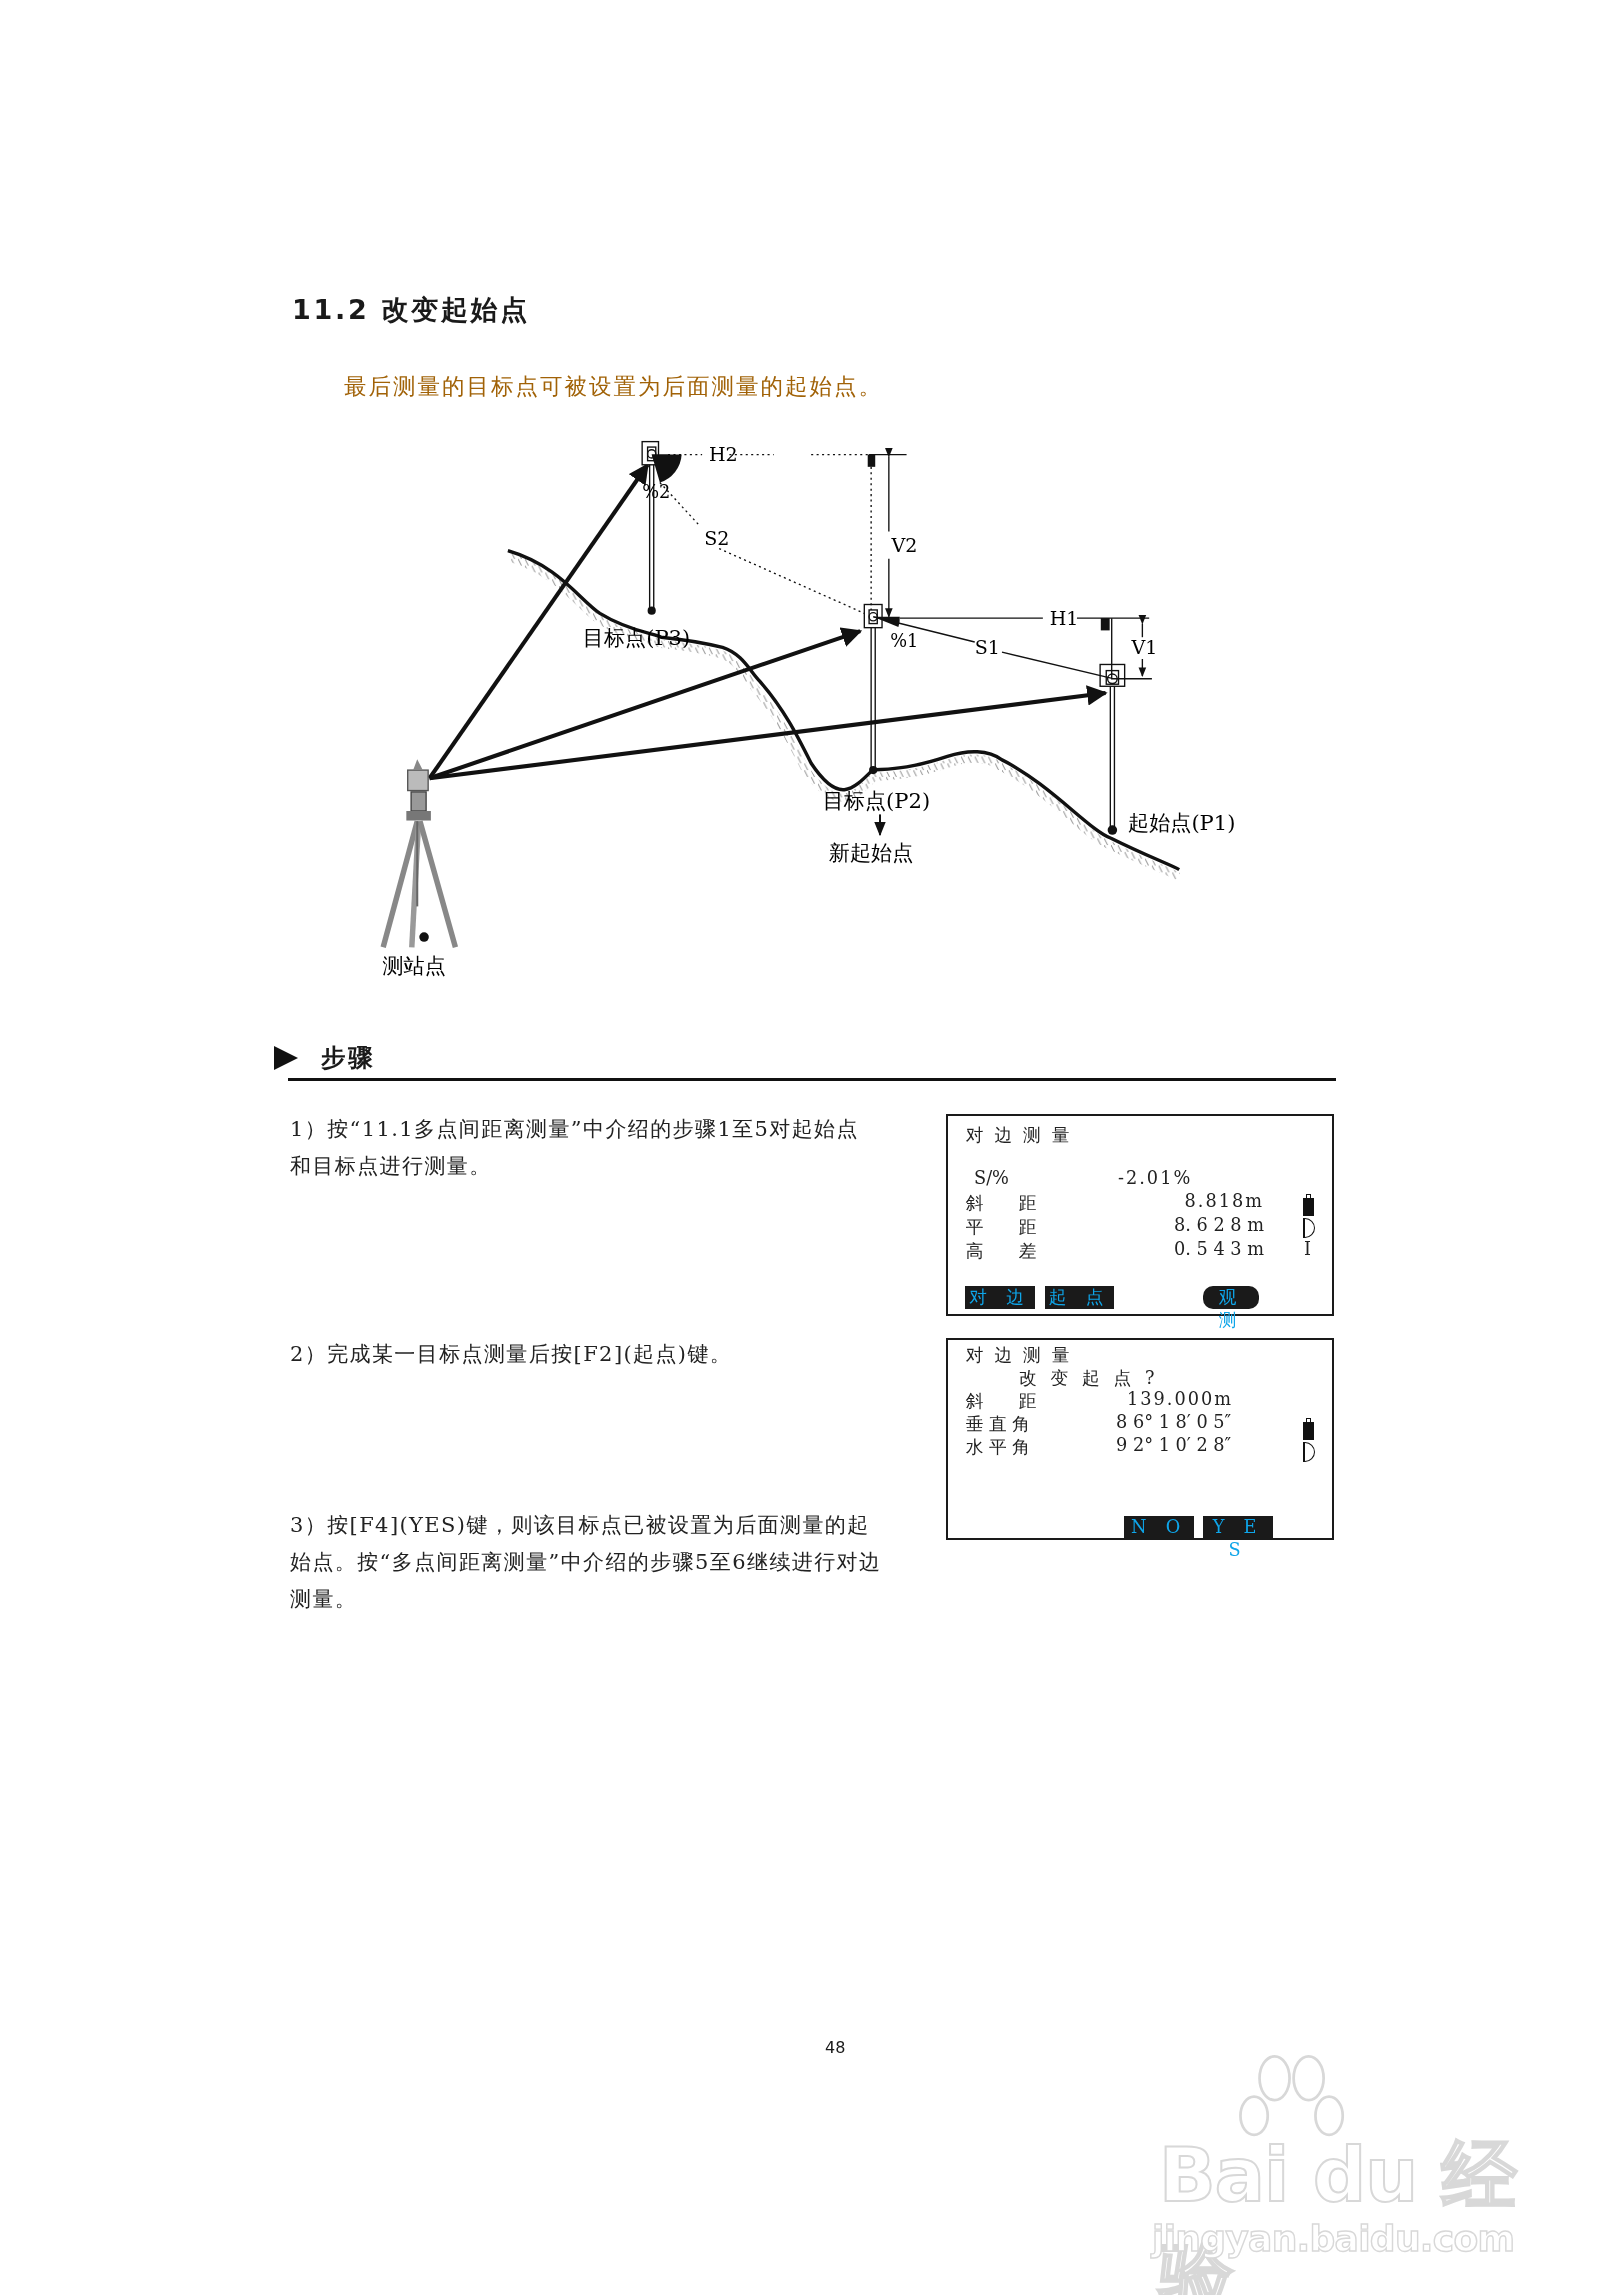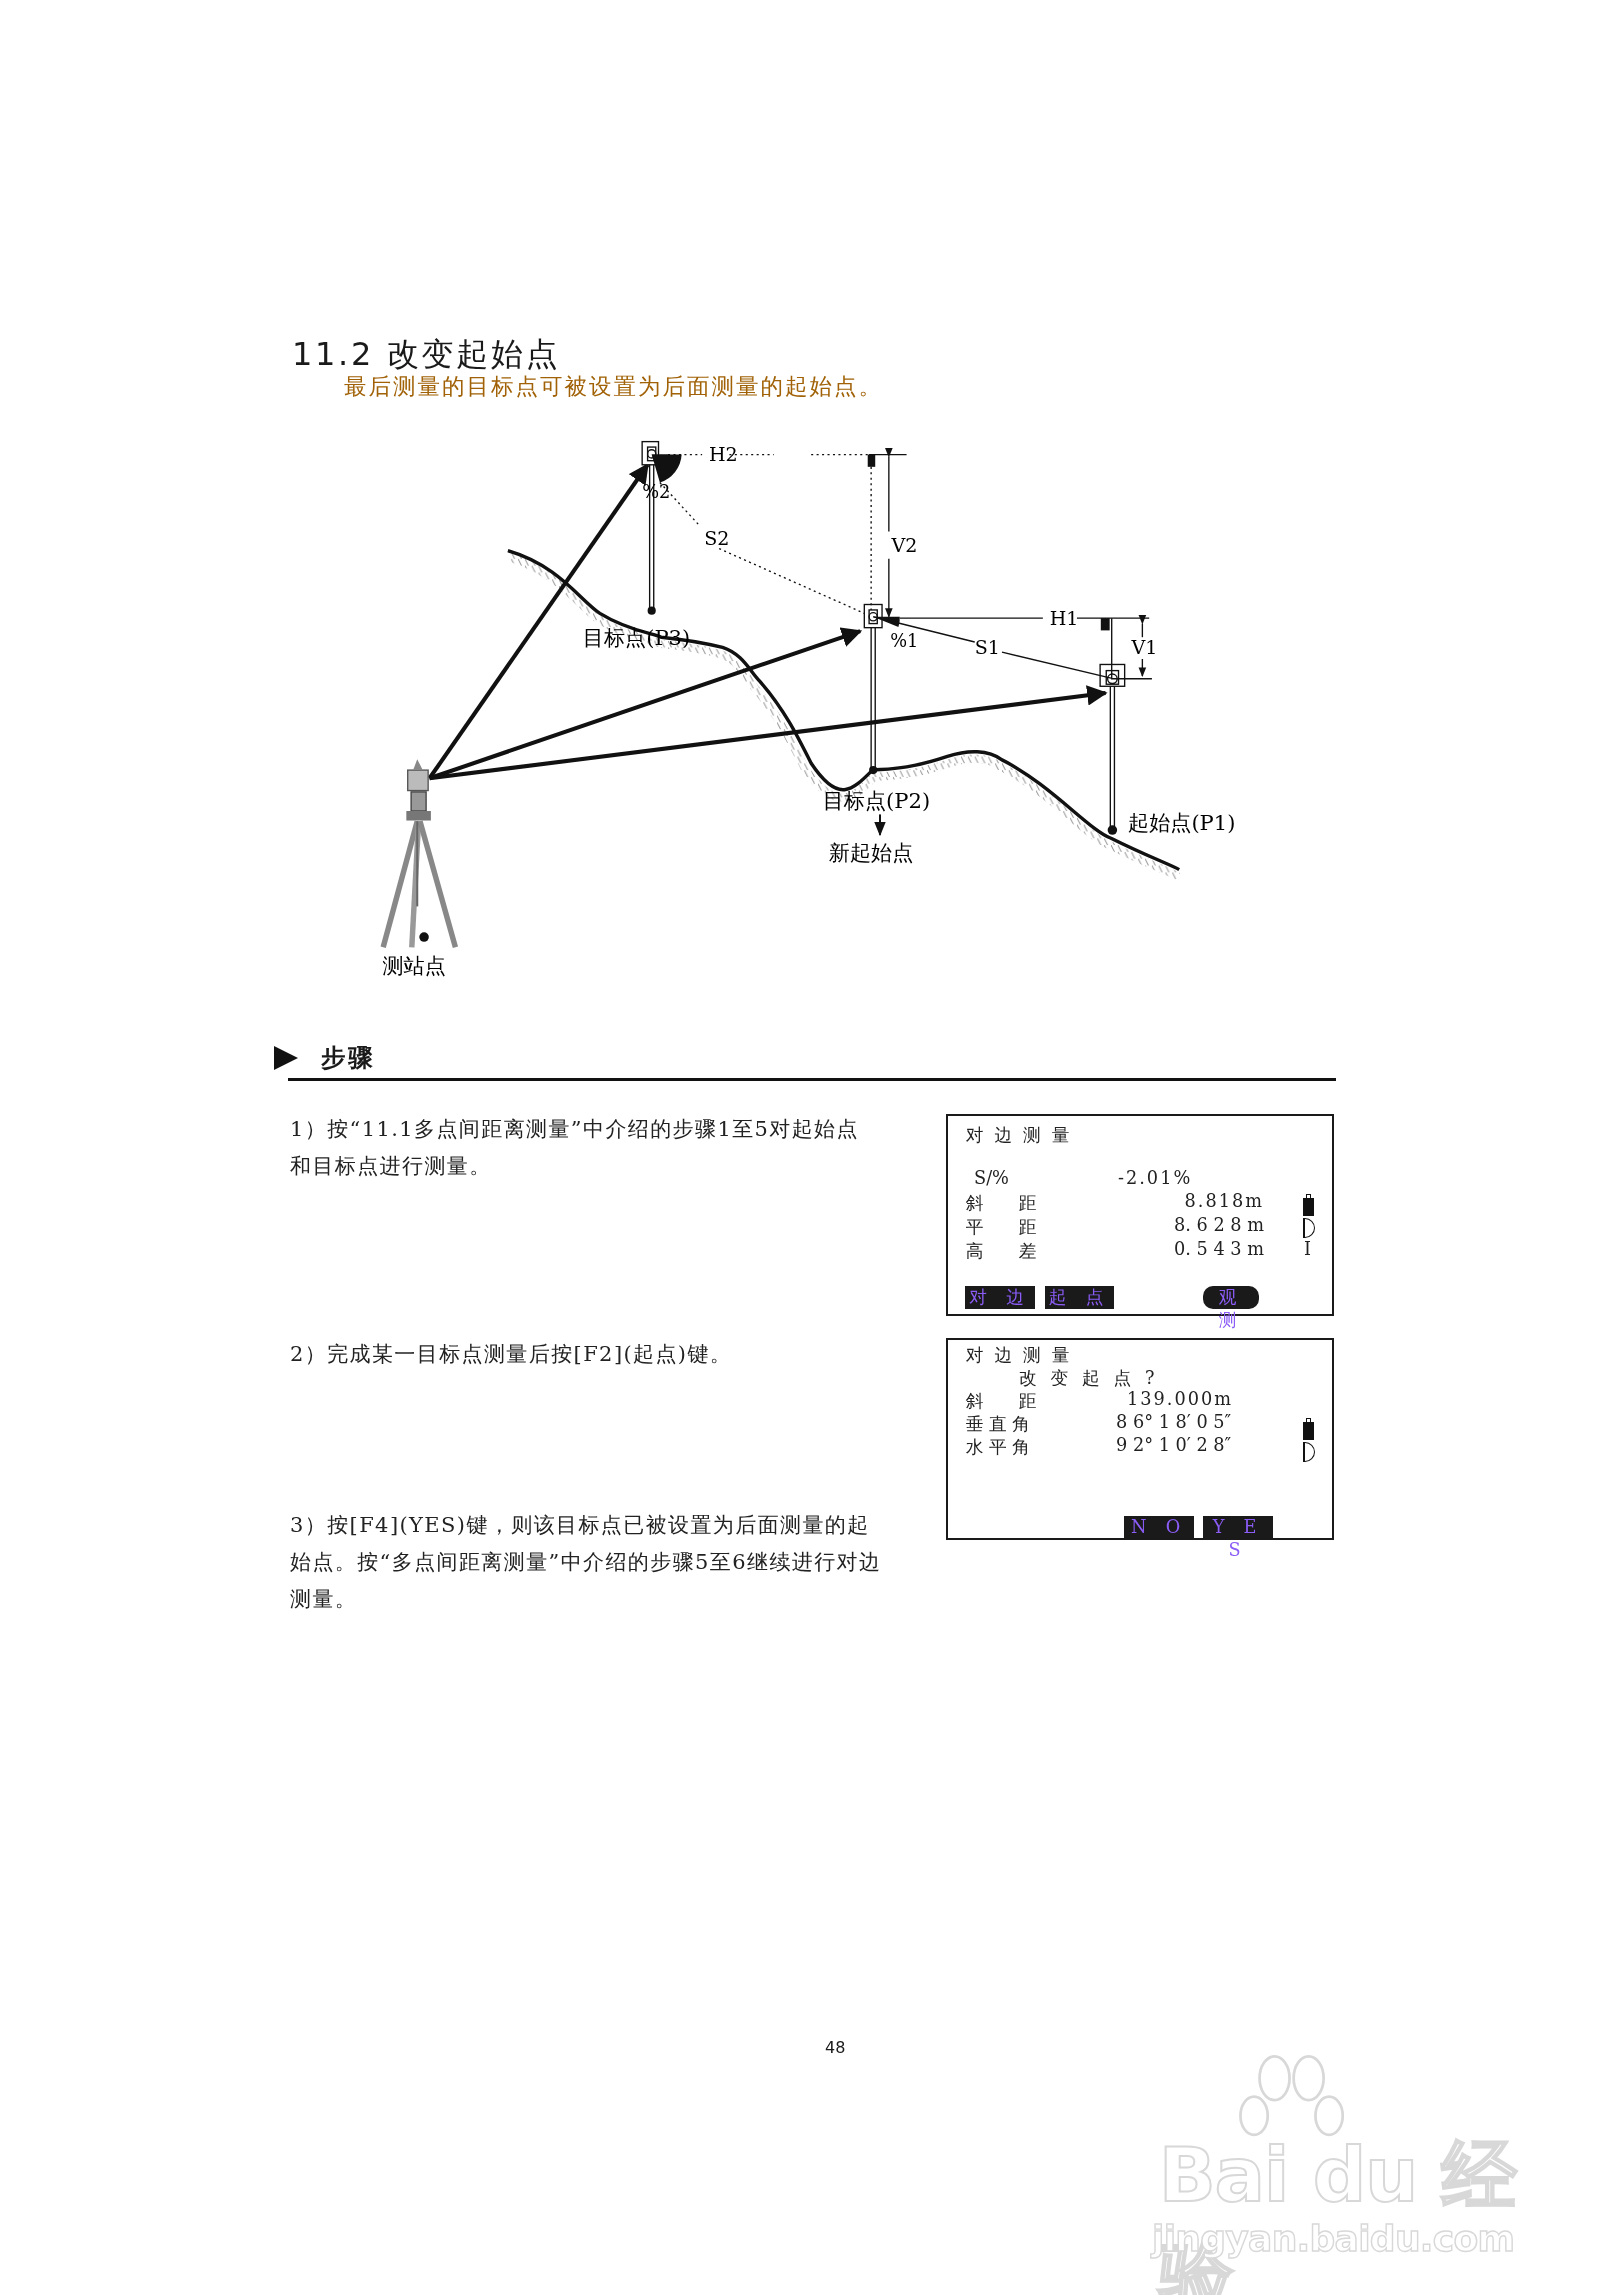--- a/index.html
+++ b/index.html
@@ -1,32 +1,32 @@
 <!DOCTYPE html>
 <html style="font-size:11px"><head>
 <meta charset="utf-8">
 <style>
   html, body { margin: 0; padding: 0; background: #ffffff; }
   body { width: 1623px; height: 2295px; position: relative; overflow: hidden;
          font-family: "DejaVu Serif", "Liberation Serif", serif; color: #1a1a1a; }
   .abs { position: absolute; }
   .section-title { left: 292px; top: 292px; font-family: "DejaVu Sans", "Liberation Sans", sans-serif;
-         font-size: 32px; font-weight: normal; letter-spacing: 2.7px; white-space: nowrap; margin-top: 41px; }
+         font-size: 27px; font-weight: bold; letter-spacing: 2.7px; white-space: nowrap; }
   .intro { left: 344px; top: 371px; font-size: 22.5px; letter-spacing: 2px; white-space: nowrap; color: #a16207; font-family: Liberation Serif, serif; }
   .diagram { left: 0; top: 0; }
   .steps-header { left: 274px; top: 1041px; display: flex; align-items: center; }
   .steps-tri { width: 0; height: 0; border-top: 12.3px solid transparent; border-bottom: 12.3px solid transparent;
          border-left: 24.5px solid #111; margin-right: 23px; }
   .steps-label { font-family: "DejaVu Sans", "Liberation Sans", sans-serif; font-size: 24.5px; font-weight: bold; letter-spacing: 2.7px; }
   .divider { left: 288px; top: 1078px; width: 1048px; height: 2.7px; background: #111; }
   .step { left: 290px; font-size: 21px; line-height: 37px; letter-spacing: 1.4px; color: #222; width: 600px; }
   .screen { left: 946px; width: 388px; border: 2.7px solid #1a1a1a; box-sizing: border-box; background: #fff;
          font-family: "DejaVu Serif", "Liberation Serif", serif; font-size: 17.7px; color: #222; }
   .screen .row { position: absolute; white-space: nowrap; }
-  .softkey { position: absolute; background: #1a1a1a; color: #8b5cf6; text-align: center;
+  .softkey { position: absolute; background: #1a1a1a; color: #0ea5e9; text-align: center;
          font-size: 17.7px; letter-spacing: 6.8px; line-height: 23px; height: 23px; }
   .icon-battery { position: absolute; width: 11px; height: 17.7px; background: #111; }
   .icon-battery::before { content: ""; position: absolute; left: 2.7px; top: -4.1px; width: 5.5px; height: 4.1px; border: 1.4px solid #111; border-bottom: none; box-sizing: border-box; }
   .icon-tilt { position: absolute; width: 12.3px; height: 20.4px; border: 1.4px solid #111; border-left-width: 2px; border-radius: 0 11px 11px 0; box-sizing: border-box; }
   .icon-ibeam { position: absolute; font-size: 17.7px; }
   .page-num { left: 825px; top: 2038px; font-family: "DejaVu Sans", "Liberation Sans", sans-serif; font-size: 16px; }
   .watermark { left: 1152px; top: 2051px; width: 382px; height: 218px; color: #e6e6e6; }
   .wm-main { position: absolute; left: 6.8px; top: 75px; font-family: "DejaVu Sans", "Liberation Sans", sans-serif;
          font-size: 75px; font-weight: bold; color: #fff; -webkit-text-stroke: 2px #d8d8d8; letter-spacing: -1.4px; }
   .wm-sub { position: absolute; left: 0; top: 167px; font-family: "DejaVu Sans", "Liberation Sans", sans-serif;

